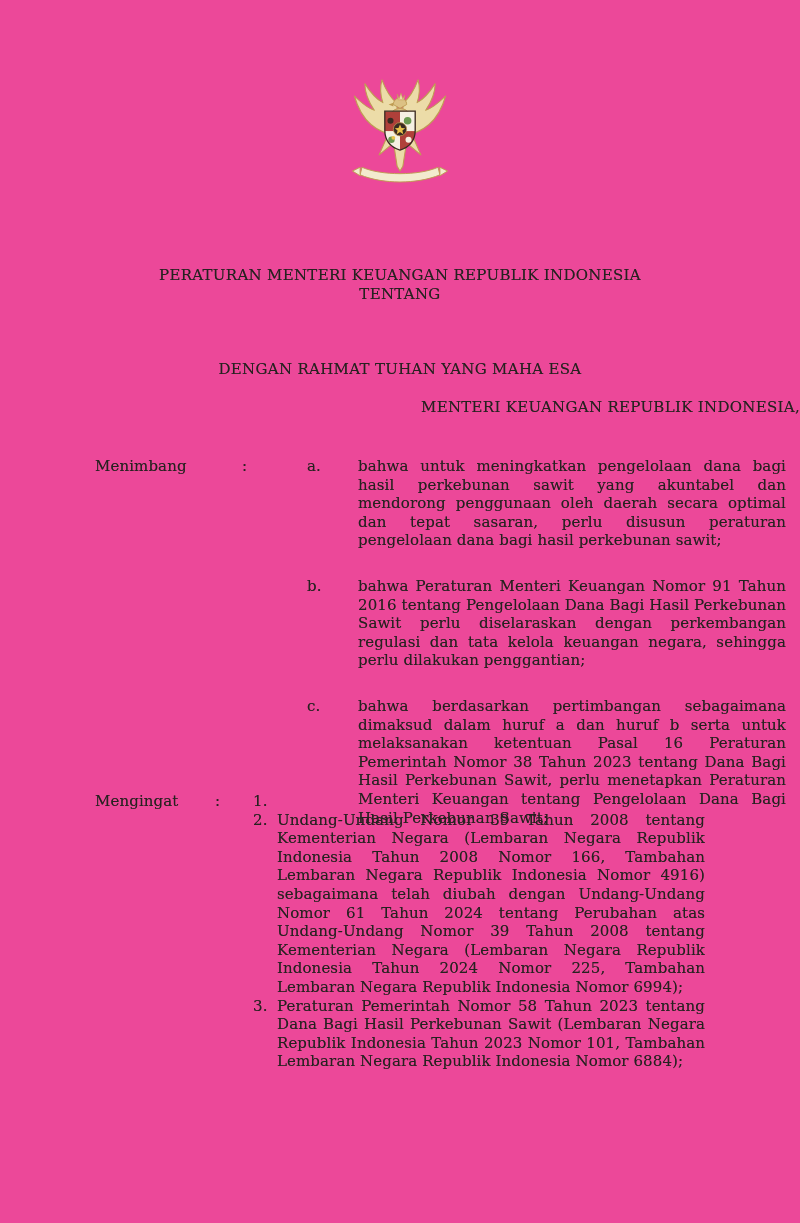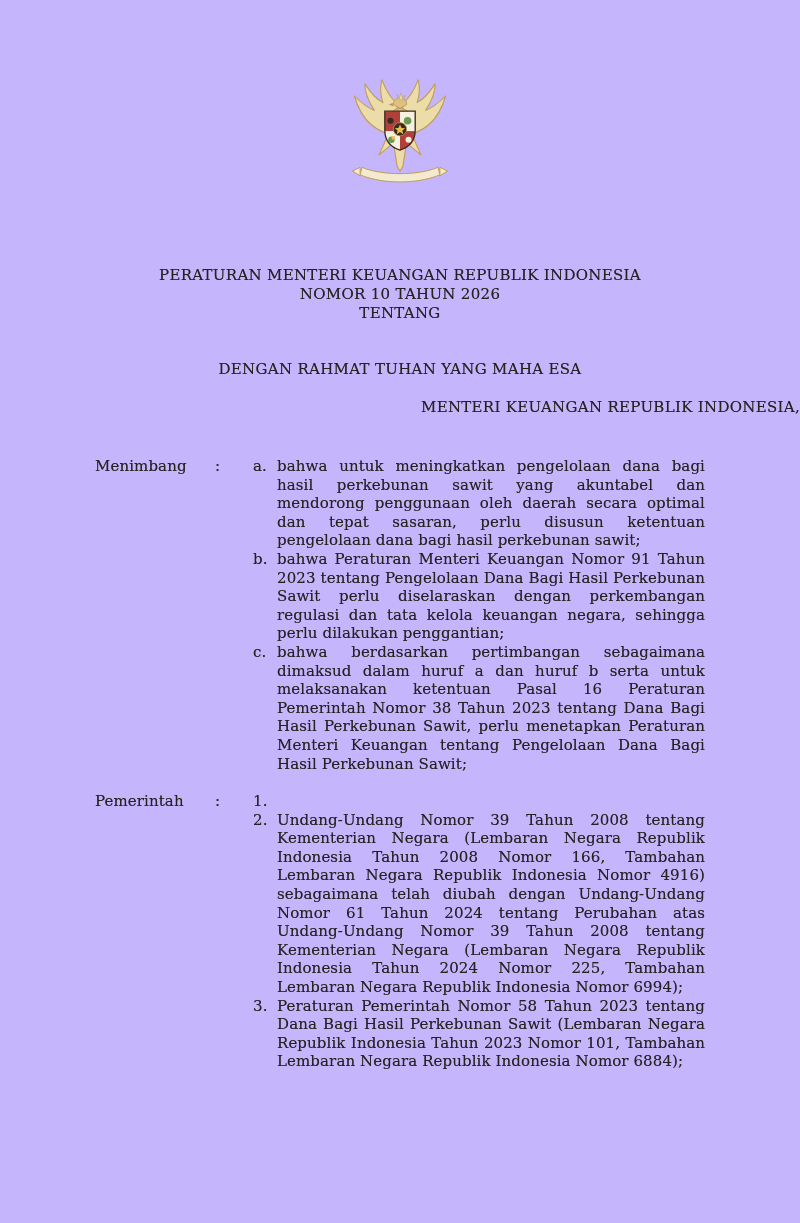--- a/index.html
+++ b/index.html
@@ -1,21 +1,21 @@
 <!DOCTYPE html>
 <html><head>
 <meta charset="utf-8">
 <style>
   html, body { margin: 0; padding: 0; background: #888; }
   .page {
     position: relative;
     width: 800px;
     height: 1223px;
     margin: 0 auto;
-    background: #c4b5fd;
+    background: #ec4899;
     font-family: "DejaVu Serif", "Liberation Serif", serif;
     color: #262220;
     overflow: hidden;
   }
   
   .emblem {
     position: absolute;
     top: 76px;
     left: 50%;
     transform: translateX(-50%);
@@ -52,21 +52,21 @@
   .section {
     position: absolute;
     left: 95px;
     display: grid;
     grid-template-columns: 120px 38px 24px 428px;
     font-size: 15px;
     line-height: 18.6px;
     letter-spacing: 0.1px;
     text-shadow: 0 0 0.5px rgba(38,34,32,0.5);
   }
-  .section.menimbang { top: 457px; }
+  .section.menimbang { top: 457px; gap: 27px; }
   .section.mengingat { top: 792px; }
   .sec-label { grid-column: 1; grid-row: 1; }
   .sec-colon { grid-column: 2; grid-row: 1; }
   .item-marker { grid-column: 3; }
   .item-text {
     grid-column: 4;
     text-align: justify;
     text-justify: inter-word;
   }
 </style>
@@ -119,43 +119,42 @@
       <g fill="#f3ebce" stroke="#bf9c52" stroke-width="1">
         <path d="M20 95 C40 104 80 104 100 95 L102 103 C78 113 42 113 18 103 Z"></path>
         <path d="M18 95 L10 99 L18 104 Z"></path>
         <path d="M102 95 L110 99 L102 104 Z"></path>
       </g>
     </svg>
   </div>
 
   <div class="title-block">
     <div>PERATURAN MENTERI KEUANGAN REPUBLIK INDONESIA</div>
-    <div>NOMOR 10 TAHUN 2026</div>
     <div>TENTANG</div>
   </div>
 
   <div class="invocation">DENGAN RAHMAT TUHAN YANG MAHA ESA</div>
   <div class="authority">MENTERI KEUANGAN REPUBLIK INDONESIA,</div>
 
   <div class="section menimbang">
     <div class="sec-label">Menimbang</div>
     <div class="sec-colon">:</div>
 
     <div class="item-marker" style="grid-row:1">a.</div>
-    <div class="item-text" style="grid-row:1">bahwa untuk meningkatkan pengelolaan dana bagi hasil perkebunan sawit yang akuntabel dan mendorong penggunaan oleh daerah secara optimal dan tepat sasaran, perlu disusun ketentuan pengelolaan dana bagi hasil perkebunan sawit;</div>
+    <div class="item-text" style="grid-row:1">bahwa untuk meningkatkan pengelolaan dana bagi hasil perkebunan sawit yang akuntabel dan mendorong penggunaan oleh daerah secara optimal dan tepat sasaran, perlu disusun peraturan pengelolaan dana bagi hasil perkebunan sawit;</div>
 
     <div class="item-marker" style="grid-row:2">b.</div>
-    <div class="item-text" style="grid-row:2">bahwa Peraturan Menteri Keuangan Nomor 91 Tahun 2023 tentang Pengelolaan Dana Bagi Hasil Perkebunan Sawit perlu diselaraskan dengan perkembangan regulasi dan tata kelola keuangan negara, sehingga perlu dilakukan penggantian;</div>
+    <div class="item-text" style="grid-row:2">bahwa Peraturan Menteri Keuangan Nomor 91 Tahun 2016 tentang Pengelolaan Dana Bagi Hasil Perkebunan Sawit perlu diselaraskan dengan perkembangan regulasi dan tata kelola keuangan negara, sehingga perlu dilakukan penggantian;</div>
 
     <div class="item-marker" style="grid-row:3">c.</div>
     <div class="item-text" style="grid-row:3">bahwa berdasarkan pertimbangan sebagaimana dimaksud dalam huruf a dan huruf b serta untuk melaksanakan ketentuan Pasal 16 Peraturan Pemerintah Nomor 38 Tahun 2023 tentang Dana Bagi Hasil Perkebunan Sawit, perlu menetapkan Peraturan Menteri Keuangan tentang Pengelolaan Dana Bagi Hasil Perkebunan Sawit;</div>
   </div>
 
   <div class="section mengingat">
-    <div class="sec-label">Pemerintah</div>
+    <div class="sec-label">Mengingat</div>
     <div class="sec-colon">:</div>
 
     <div class="item-marker" style="grid-row:1">1.</div>
 
     <div class="item-marker" style="grid-row:2">2.</div>
     <div class="item-text" style="grid-row:2">Undang-Undang Nomor 39 Tahun 2008 tentang Kementerian Negara (Lembaran Negara Republik Indonesia Tahun 2008 Nomor 166, Tambahan Lembaran Negara Republik Indonesia Nomor 4916) sebagaimana telah diubah dengan Undang-Undang Nomor 61 Tahun 2024 tentang Perubahan atas Undang-Undang Nomor 39 Tahun 2008 tentang Kementerian Negara (Lembaran Negara Republik Indonesia Tahun 2024 Nomor 225, Tambahan Lembaran Negara Republik Indonesia Nomor 6994);</div>
 
     <div class="item-marker" style="grid-row:3">3.</div>
     <div class="item-text" style="grid-row:3">Peraturan Pemerintah Nomor 58 Tahun 2023 tentang Dana Bagi Hasil Perkebunan Sawit (Lembaran Negara Republik Indonesia Tahun 2023 Nomor 101, Tambahan Lembaran Negara Republik Indonesia Nomor 6884);</div>
   </div>

